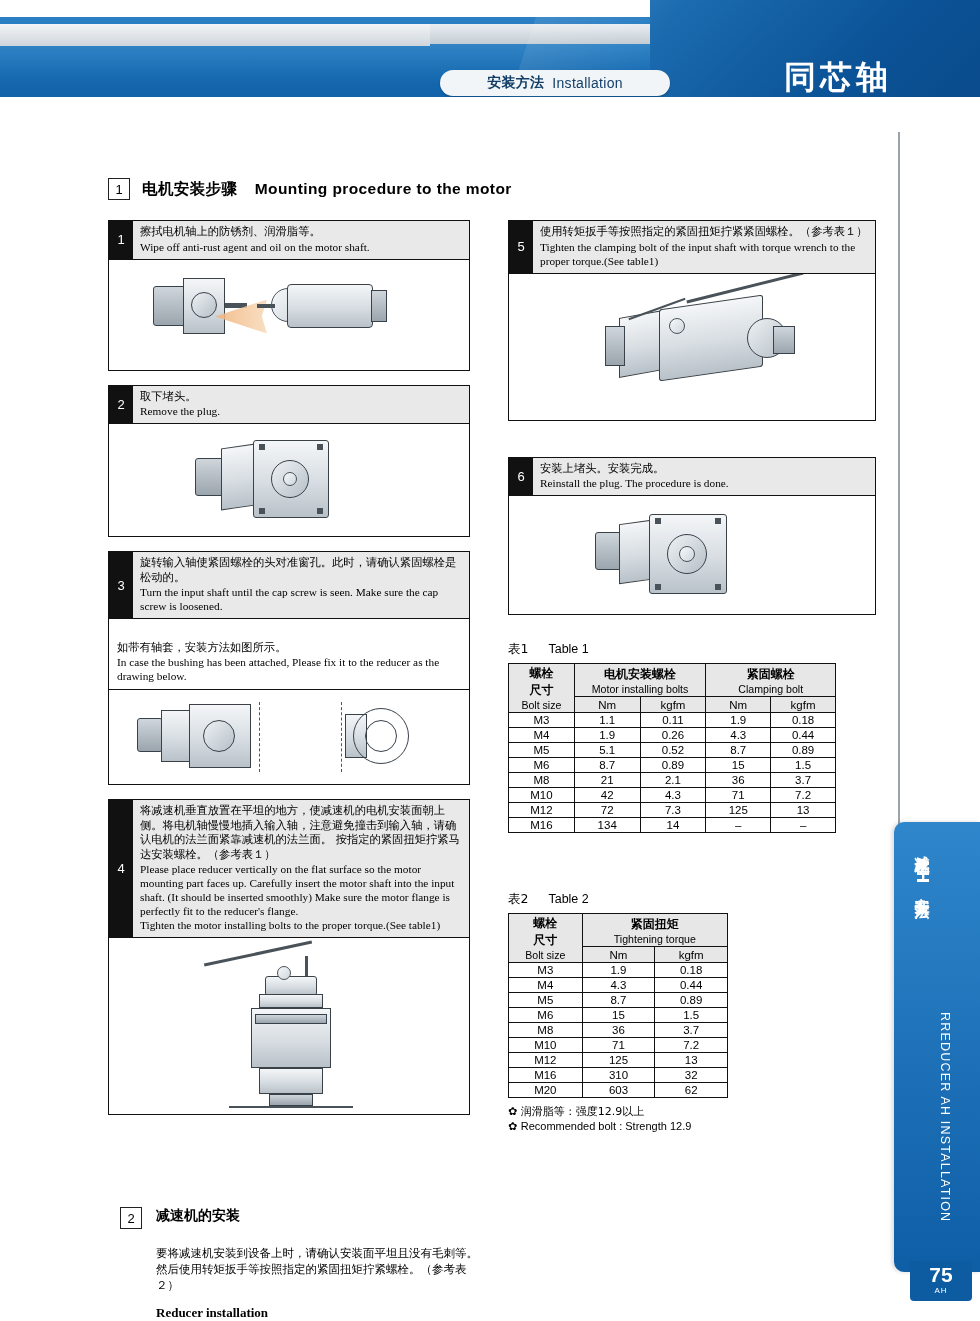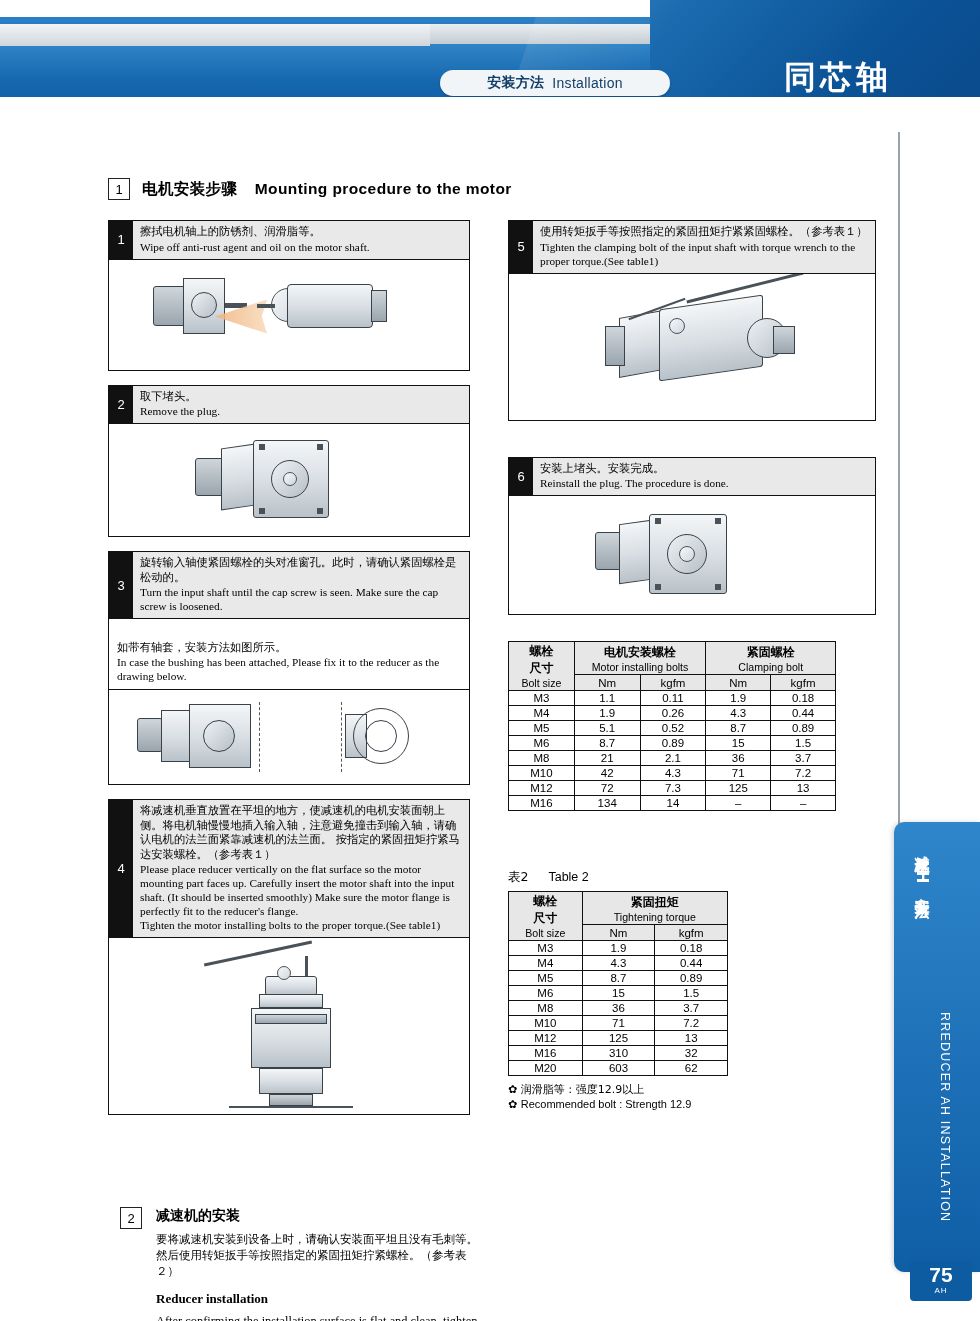--- a/index.html
+++ b/index.html
@@ -140,21 +140,21 @@
   table.data .cn{ display:block; font-family:"DejaVu Sans",sans-serif; font-size:12px; font-weight:bold;}
   table.data .en{ display:block; font-size:10.6px; font-family:"Liberation Sans",sans-serif;}
   .foot-note{ font-size:11px; line-height:15px; margin-top:6px; font-family:"DejaVu Sans",sans-serif;}
   .foot-note .en{ font-family:"Liberation Sans",sans-serif;}
 
   
   .sec2{ position:absolute; left:120px; top:1075px; width:360px;}
   .sec2 .hd{ display:flex; align-items:flex-start;}
   .sec2 .hd .numbox{ margin-right:14px;}
   .sec2 .title-cn{ font-size:14px; font-weight:bold; font-family:"DejaVu Sans",sans-serif;}
-  .sec2 .body-cn{ font-size:11.5px; line-height:16px; font-family:"DejaVu Sans",sans-serif; margin-top:6px;}
+  .sec2 .body-cn{ font-size:11.5px; line-height:16px; font-family:"DejaVu Sans",sans-serif; margin-top:20px;}
   .sec2 .title-en{ font-size:13px; font-weight:bold; margin-top:12px; font-family:"Liberation Serif",serif;}
   .sec2 .body-en{ font-size:12.4px; line-height:17px; margin-top:6px; font-family:"Liberation Serif",serif;}
 </style>
 </head>
 <body>
 
 <div class="header">
   <div class="hdr-band"></div>
   <div class="hdr-grayleft"></div>
   <div class="hdr-darkblock"></div>
@@ -322,20 +322,24 @@
           <div class="mech mcirc2" style="left:170px; top:50px; width:16px; height:16px;"></div>
           <div class="mech mline" style="left:146px; top:22px; width:6px; height:6px;"></div>
           <div class="mech mline" style="left:206px; top:22px; width:6px; height:6px;"></div>
           <div class="mech mline" style="left:146px; top:88px; width:6px; height:6px;"></div>
           <div class="mech mline" style="left:206px; top:88px; width:6px; height:6px;"></div>
         </div>
       </div>
     </div>
 
     <div style="margin-top:26px;">
+      <div class="tbl-label">
+        <span>表1</span>
+        <span class="en">Table 1</span>
+      </div>
       <table class="data" style="width:328px;">
         <thead>
           <tr>
             <th rowspan="2" style="width:66px;">
               <span class="cn" style="white-space:pre-line;">螺栓
 尺寸</span>
               <span class="en">Bolt size</span>
             </th>
             <th colspan="2">
               <span class="cn">电机安装螺栓</span>

